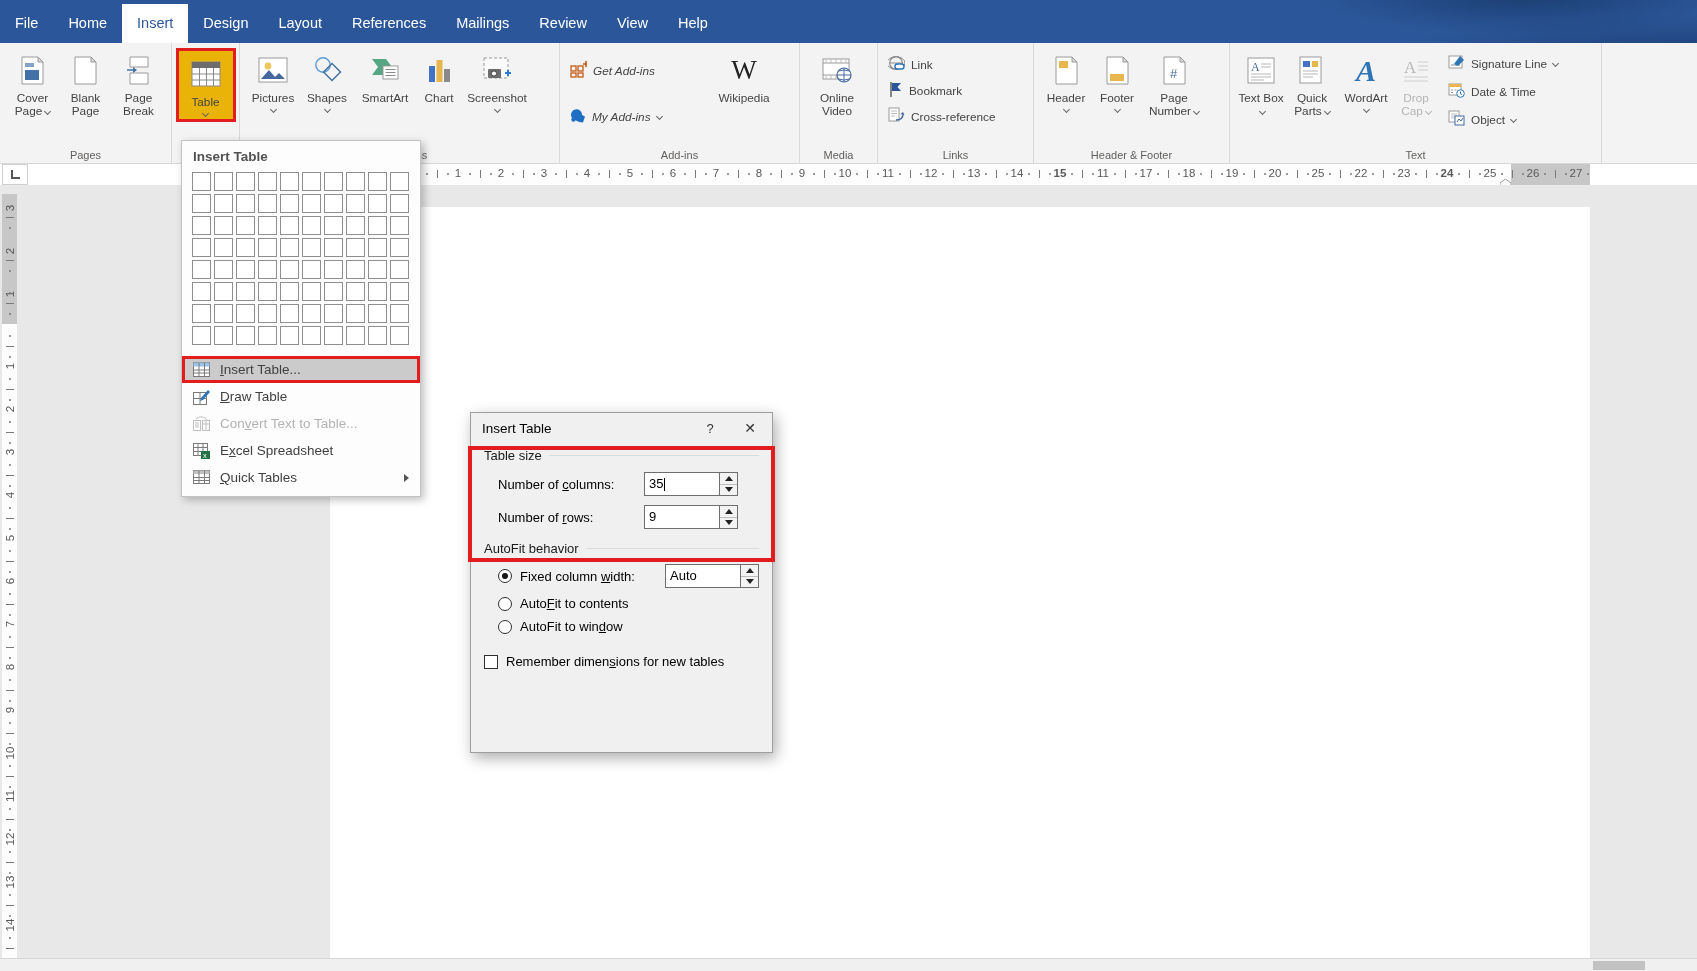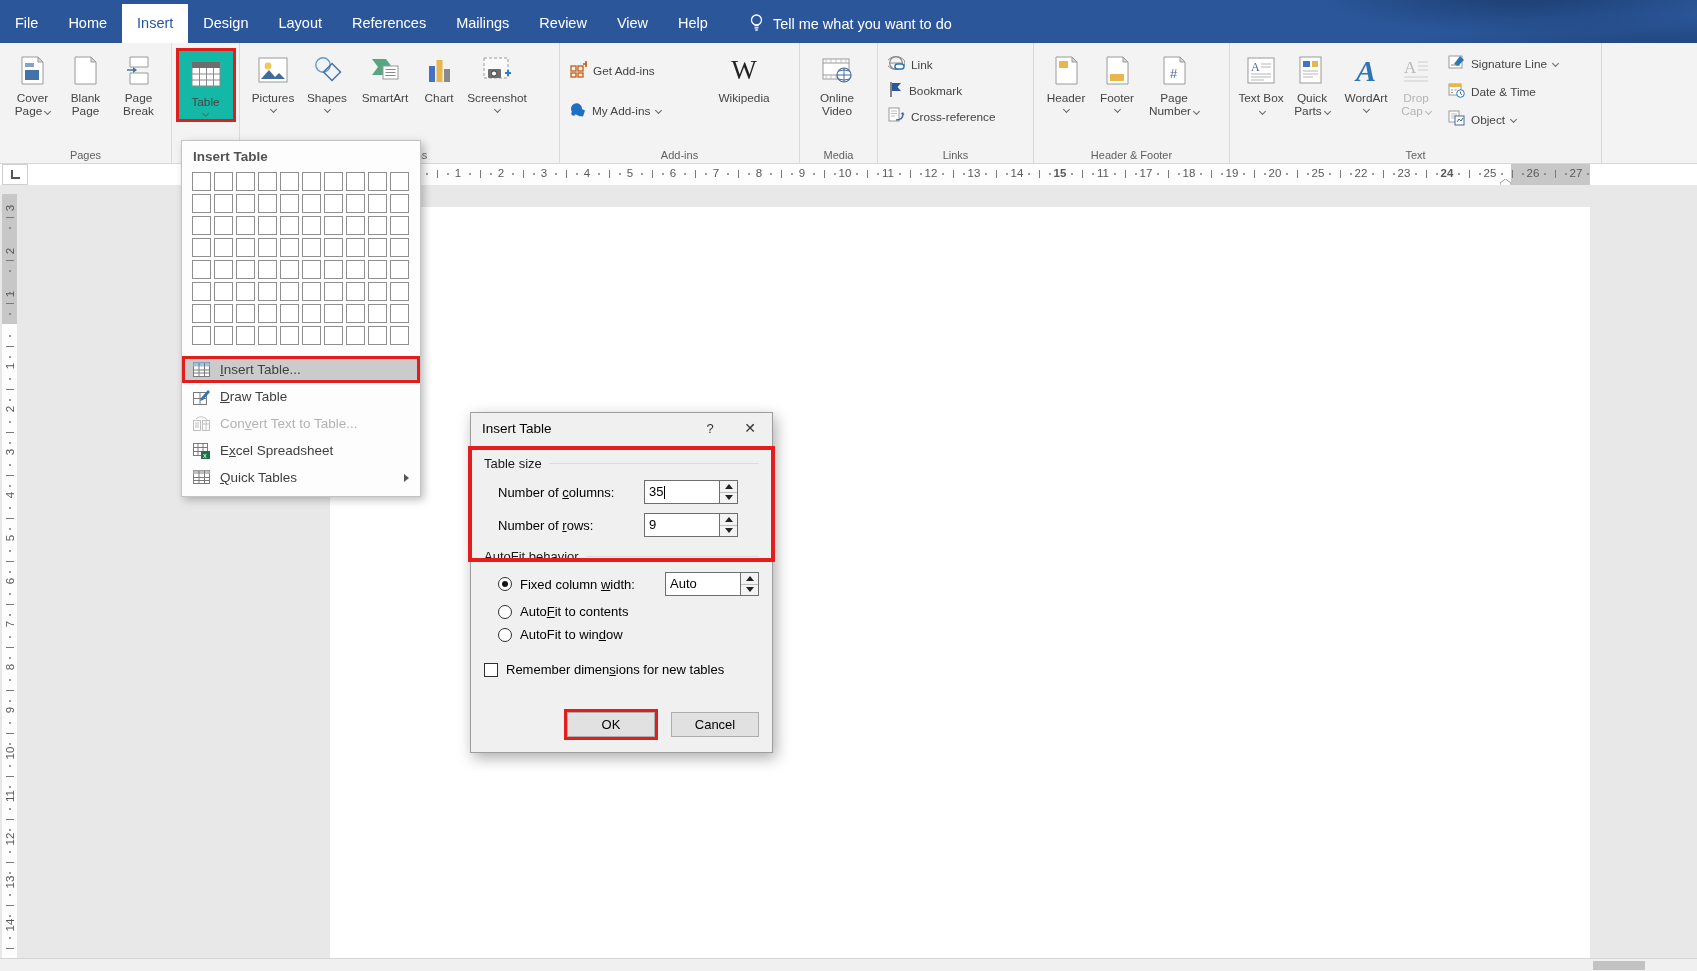--- a/index.html
+++ b/index.html
@@ -77,21 +77,21 @@
   .dialog { position:absolute; left:470px; top:412px; width:303px; height:341px; background:#f0f0f0;
             border:1px solid #9e9e9e; box-shadow:3px 5px 14px rgba(0,0,0,.32); z-index:50;
             font-size:13px; color:#000; }
   .dlg-title { height:30px; display:flex; align-items:center; padding-left:11px; font-size:13.5px; color:#000;}
   .dlg-help { margin-left:auto; width:36px; text-align:center; color:#333; font-size:13px; cursor:default;}
   .dlg-close { width:44px; height:30px; display:flex; align-items:center; justify-content:center;
                font-size:14px; color:#333; cursor:default;}
   .red-size { position:absolute; left:-3px; right:-3px; top:33px; height:116px;
               border:4px solid #e11d1d; pointer-events:none; z-index:3; }
   .dlg-body { padding:5px 13px 0; position:relative; }
-  .grp-legend { display:flex; align-items:center; gap:7px; margin:8px 0 2px; color:#1a1a1a; }
+  .grp-legend { display:flex; align-items:center; gap:7px; margin:0 0 2px; color:#1a1a1a; }
   .grp-legend::after { content:""; flex:1; height:1px; background:#dcdcdc; }
   .field-row { display:flex; align-items:center; margin:9px 0 9px 14px; }
   .field-row .flabel { width:146px; }
   .spin { display:flex; align-items:stretch; height:24px; }
   .tbox { width:76px; border:1px solid #6e6e6e; background:#fff; padding:3px 4px 0; font-size:13px; color:#000;}
   .caret { display:inline-block; width:1px; height:13px; background:#000; vertical-align:text-bottom; margin-left:1px;}
   .spinner { width:18px; border:1px solid #6e6e6e; border-left:none; background:#f3f3f3;
              display:flex; flex-direction:column; }
   .spinner .s-up,.spinner .s-dn { flex:1; display:flex; align-items:center; justify-content:center; }
   .spinner .s-up { border-bottom:1px solid #bdbdbd; }
@@ -117,29 +117,20 @@
   <div class="tab">File</div>
   <div class="tab">Home</div>
   <div class="tab active">Insert</div>
   <div class="tab">Design</div>
   <div class="tab">Layout</div>
   <div class="tab">References</div>
   <div class="tab">Mailings</div>
   <div class="tab">Review</div>
   <div class="tab">View</div>
   <div class="tab">Help</div>
-  <div class="tellme">
-    <span>
-      <svg width="15" height="19" viewBox="0 0 15 19">
-          <circle cx="7.5" cy="7" r="5" fill="none" stroke="#fff" stroke-width="1.3"></circle>
-          <path d="M5.5 12.5h4M5.5 14.8h4M6.3 17h2.4" stroke="#fff" stroke-width="1.3" fill="none"></path>
-        </svg>
-    </span>
-    <span>Tell me what you want to do</span>
-  </div>
 </div>
 
 <div class="ribbon">
 
   <div class="rgroup" style="width:172px">
     <div class="bigbtn">
       <div class="ic">
         <svg width="23" height="29">
             <path d="M1 1h16l5 5v22H1z" fill="#fff" stroke="#9a9a9a"></path>
             <path d="M17 1l5 5h-5z" fill="#d9d9d9" stroke="#9a9a9a"></path>
@@ -167,21 +158,21 @@
             <path d="M7 11l4 3-4 3z" fill="#4472a8"></path>
           </svg>
       </div>
       <div>Page Break</div>
     </div>
     <div class="glabel">Pages</div>
   </div>
 
   <div class="rgroup" style="width:68px; justify-content:center;">
     <div class="redframe" style="margin-top:1px;">
-      <div class="bigbtn" style="background:#14b8a6; padding-bottom:3px;">
+      <div class="bigbtn" style="background:#eab308; padding-bottom:3px;">
         <div class="ic">
           <svg width="30" height="28">
               <rect x="1" y="2" width="28" height="24" fill="#fff" stroke="#8a8a8a"></rect>
               <rect x="1" y="2" width="28" height="6" fill="#6d6d6d"></rect>
               <path d="M8.5 8v18M15.5 8v18M22.5 8v18M1 14h28M1 20h28" stroke="#8a8a8a"></path>
             </svg>
         </div>
         <div>Table</div>
         <span class="chev"></span>
       </div>
@@ -240,21 +231,21 @@
             <path d="M23 17h6M26 14v6" stroke="#2b7cd3" stroke-width="2"></path>
           </svg>
       </div>
       <div>Screenshot</div>
       <span class="chev"></span>
     </div>
     <div class="glabel">Illustrations</div>
   </div>
 
   <div class="rgroup" style="width:240px">
-    <div class="vstack" style="padding-top:12px; gap:17px; width:142px;">
+    <div class="vstack" style="padding-top:12px; gap:23px; width:142px;font-style:italic;">
       <div class="smallbtn">
         <span>
           <svg width="17" height="17">
               <rect x="1" y="5" width="5" height="5" fill="none" stroke="#c55a11" stroke-width="1.3"></rect>
               <rect x="8" y="5" width="5" height="5" fill="none" stroke="#c55a11" stroke-width="1.3"></rect>
               <rect x="1" y="12" width="5" height="4" fill="none" stroke="#c55a11" stroke-width="1.3"></rect>
               <rect x="8" y="12" width="5" height="4" fill="none" stroke="#c55a11" stroke-width="1.3"></rect>
               <path d="M13 3h6M16 0v6" stroke="#c55a11" stroke-width="1.6"></path>
             </svg>
         </span>
@@ -858,19 +849,13 @@
       <span class="radio"></span>
       <span><span>AutoFit to win</span><span class="accel">d</span><span>ow</span></span>
     </div>
 
     <div class="opt-row" style="margin-left:0; margin-top:20px;">
       <span class="cbox"></span>
       <span><span>Remember dimen</span><span class="accel">s</span><span>ions for new tables</span></span>
     </div>
   </div>
 
-  <div class="dlg-buttons">
-    <span class="okframe">
-      <span class="btn">OK</span>
-    </span>
-    <span class="btn">Cancel</span>
-  </div>
 </div>
 
 </body></html>

